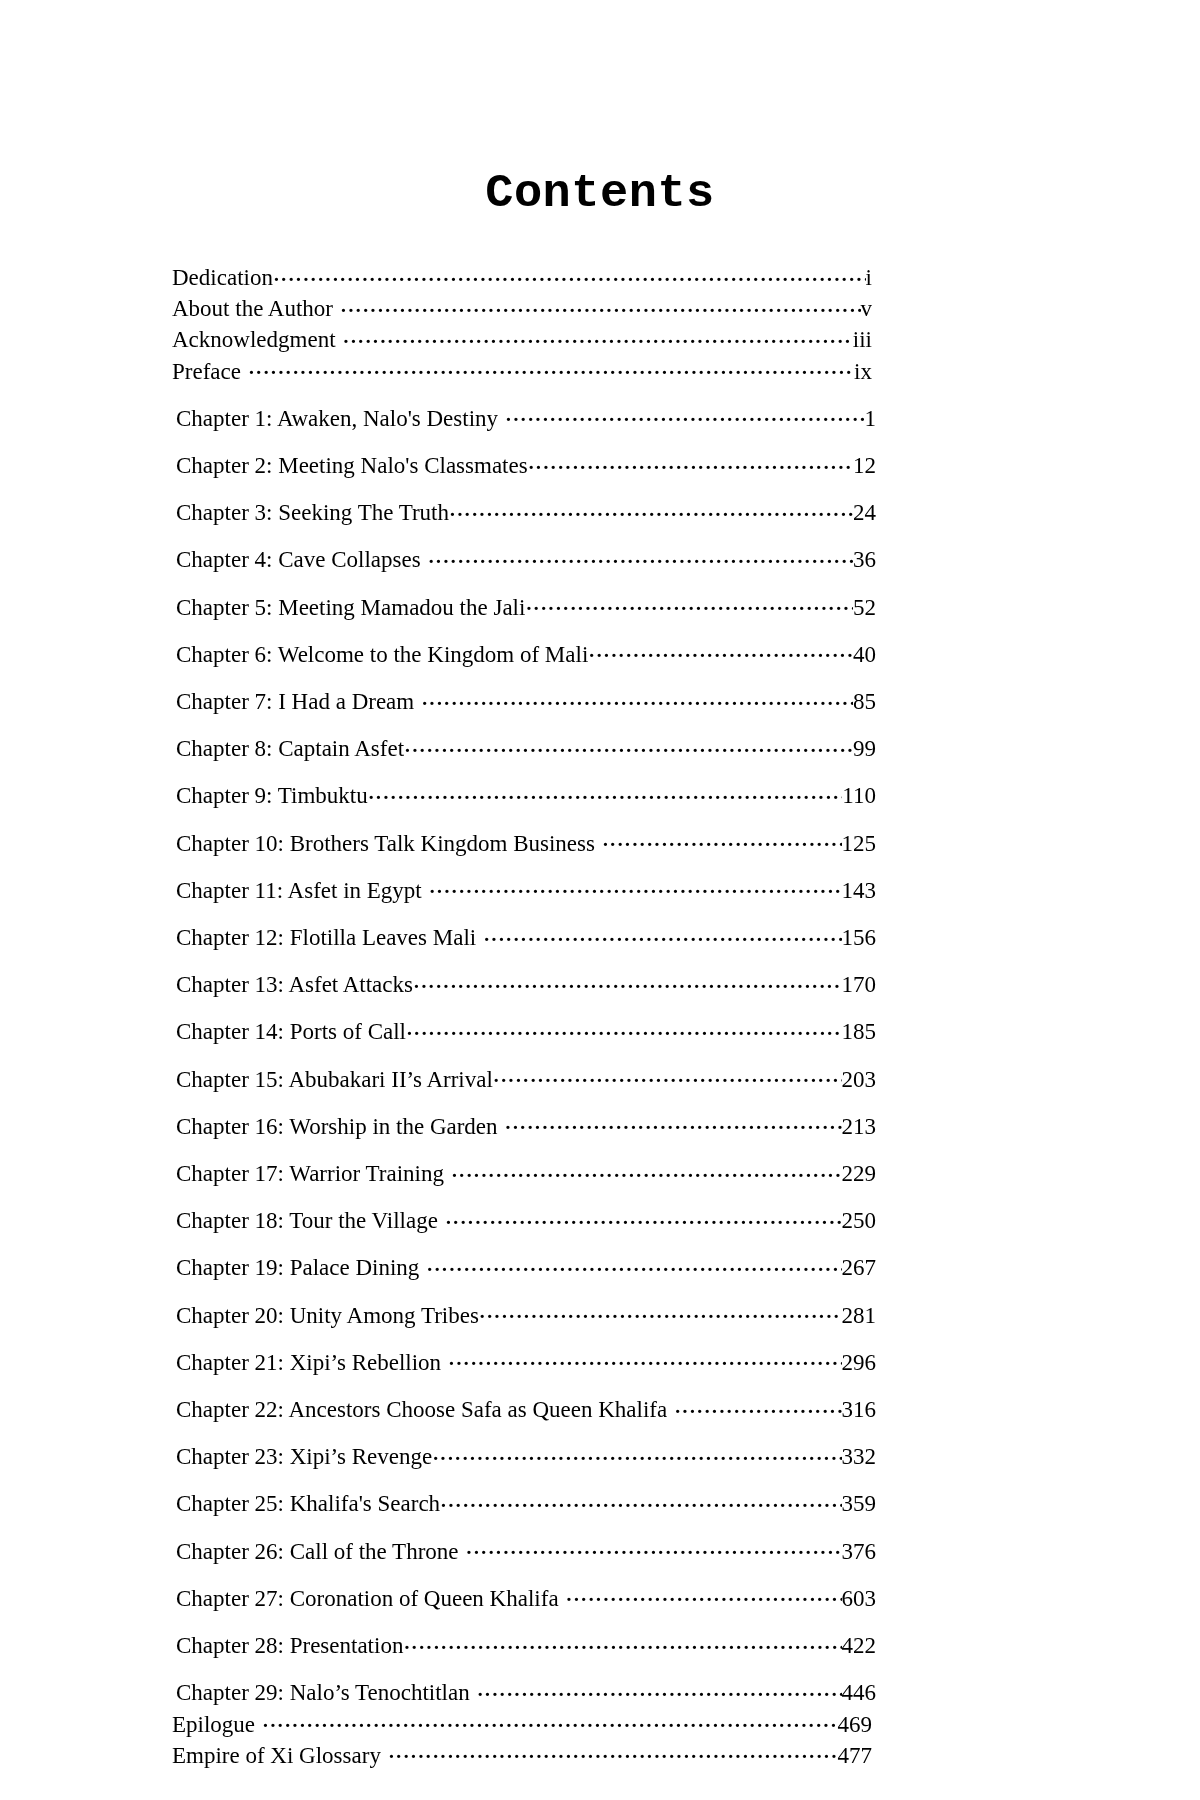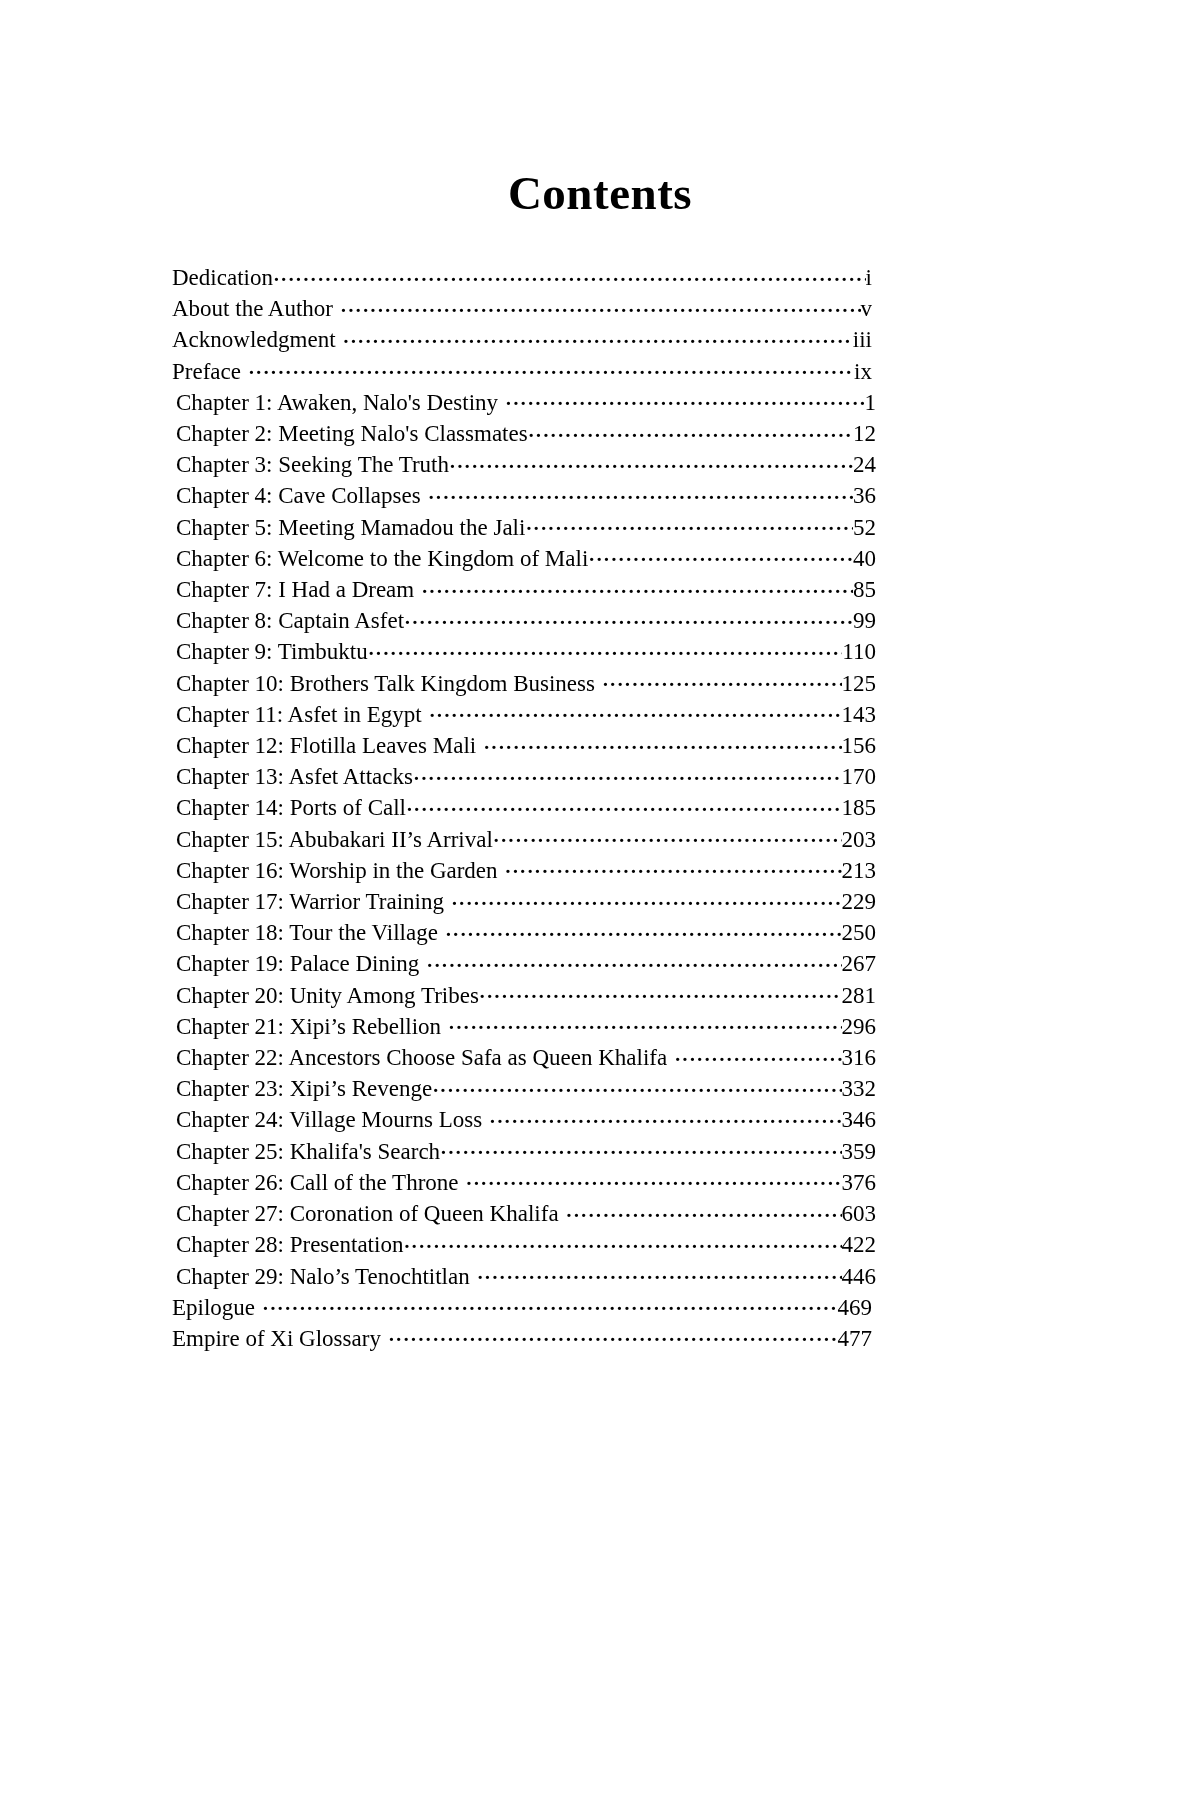--- a/index.html
+++ b/index.html
@@ -23,40 +23,41 @@
   }
   .toc-title {
     position: absolute;
     top: 168px;
     left: 0;
     width: 1200px;
     text-align: center;
     font-size: 47px;
     font-weight: bold;
     letter-spacing: 0.5px;
-    font-family: Liberation Serif, serif;
+    font-family: Liberation Mono, monospace;
     line-height: 1.1;
   }
   .toc-list {
     position: absolute;
     top: 262px;
     left: 172px;
     width: 700px;
   }
   .toc-entry {
     display: flex;
     align-items: baseline;
     width: 100%;
     font-size: 23px;
     line-height: 30.2px;
     white-space: nowrap;
     font-family: "Liberation Serif", "DejaVu Serif", serif;
   }
   .toc-entry.indent {
     padding-left: 4px;
+    margin-top: 16px;
   }
   .entry-label {
     flex: 0 0 auto;
   }
   .leader {
     flex: 1 1 auto;
     overflow: hidden;
     min-width: 4px;
     position: relative;
     height: 1em;
@@ -246,26 +247,20 @@
         <span class="leader"></span>
         <span class="entry-page">316</span>
       </div>
       <div class="toc-entry indent">
         <span class="entry-label">Chapter 23: Xipi’s Revenge</span>
         <span class="gap"></span>
         <span class="leader"></span>
         <span class="entry-page">332</span>
       </div>
       <div class="toc-entry indent">
-        <span class="entry-label">Chapter 24: Village Mourns Loss</span>
-        <span class="gap wide"></span>
-        <span class="leader"></span>
-        <span class="entry-page">346</span>
-      </div>
-      <div class="toc-entry indent">
         <span class="entry-label">Chapter 25: Khalifa's Search</span>
         <span class="gap"></span>
         <span class="leader"></span>
         <span class="entry-page">359</span>
       </div>
       <div class="toc-entry indent">
         <span class="entry-label">Chapter 26: Call of the Throne</span>
         <span class="gap wide"></span>
         <span class="leader"></span>
         <span class="entry-page">376</span>

